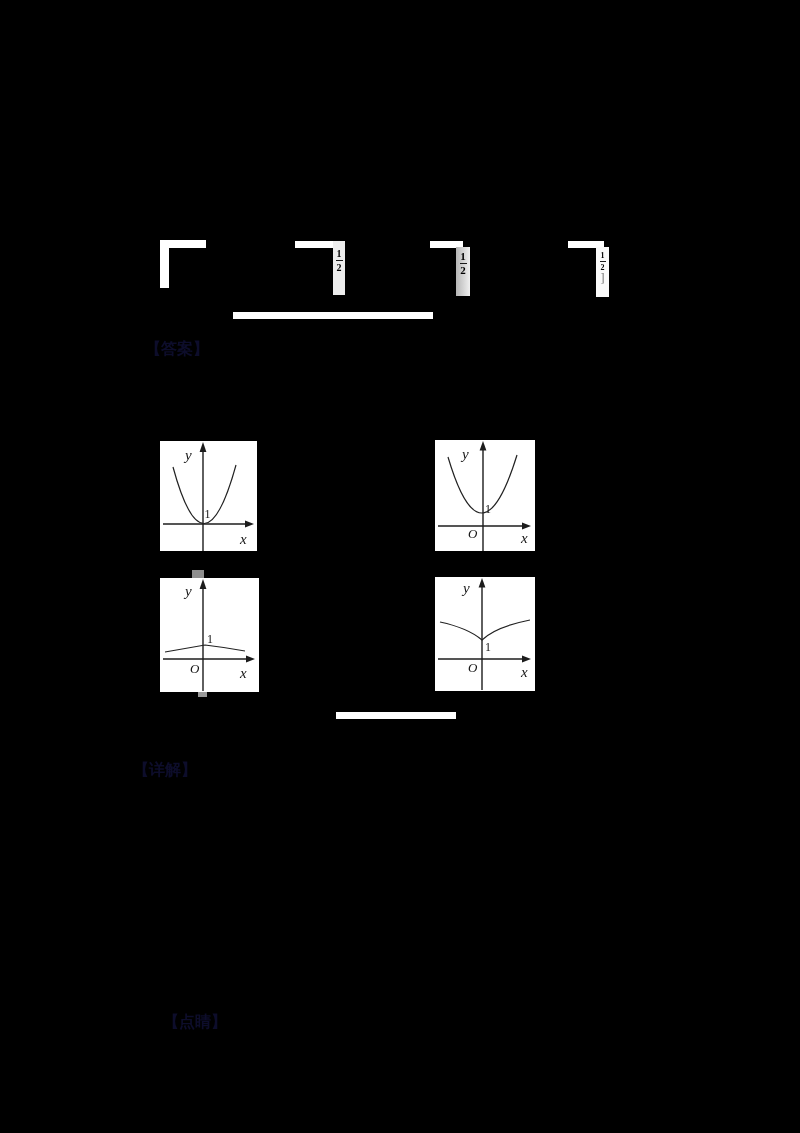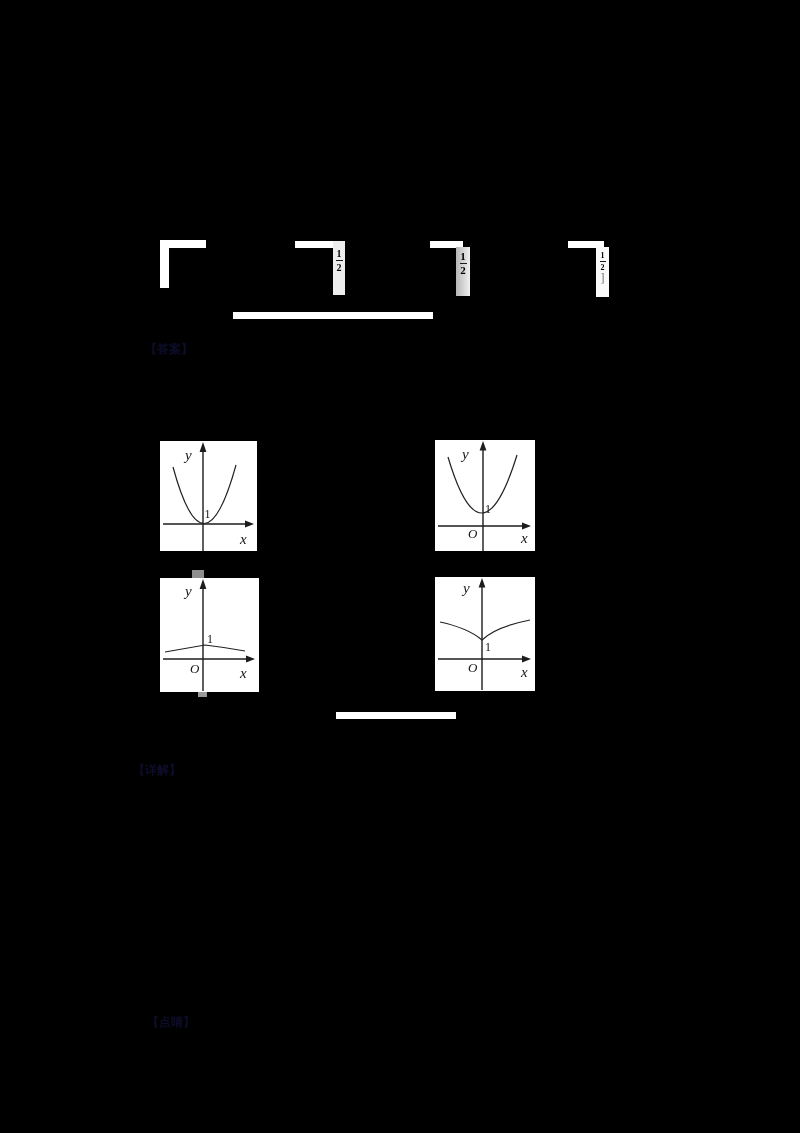--- a/index.html
+++ b/index.html
@@ -15,21 +15,21 @@
     overflow: hidden;
     font-family: "Liberation Sans", sans-serif;
   }
   .abs { position: absolute; }
   .white { background: #ffffff; }
   .panel { background: #ffffff; }
   .faint-label {
     position: absolute;
     color: #0d0d2b;
     font-weight: bold;
-    font-size: 12px;
+    font-size: 16px;
     line-height: 20px;
     white-space: nowrap;
     font-family: Liberation Sans, sans-serif;
   }
   .frag-strip {
     position: absolute;
     display: flex;
     flex-direction: column;
     align-items: center;
     font-family: "Liberation Serif", serif;
@@ -138,15 +138,15 @@
       <text class="ital" x="86" y="100" font-size="15">x</text>
     </svg>
   </div>
 
   <div class="abs" style="left:198px; top:692px; width:9px; height:5px; background:#9a9a9a;"></div>
 
   <div class="abs white" style="left:336px; top:712px; width:120px; height:7px;"></div>
 
   <div class="faint-label" style="left:133px; top:760px;">【详解】</div>
 
-  <div class="faint-label" style="left:147px; top:1012px;">【点睛】</div>
+  <div class="faint-label" style="left:163px; top:1012px;">【点睛】</div>
 
 </div>
 
 </body></html>

